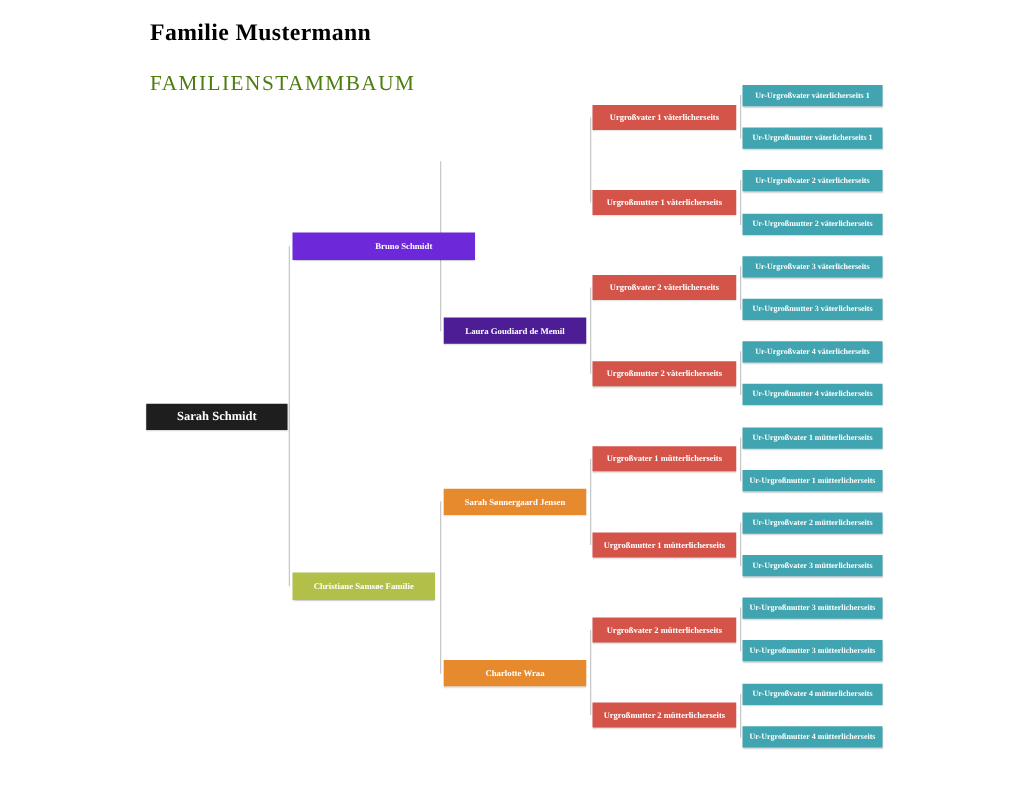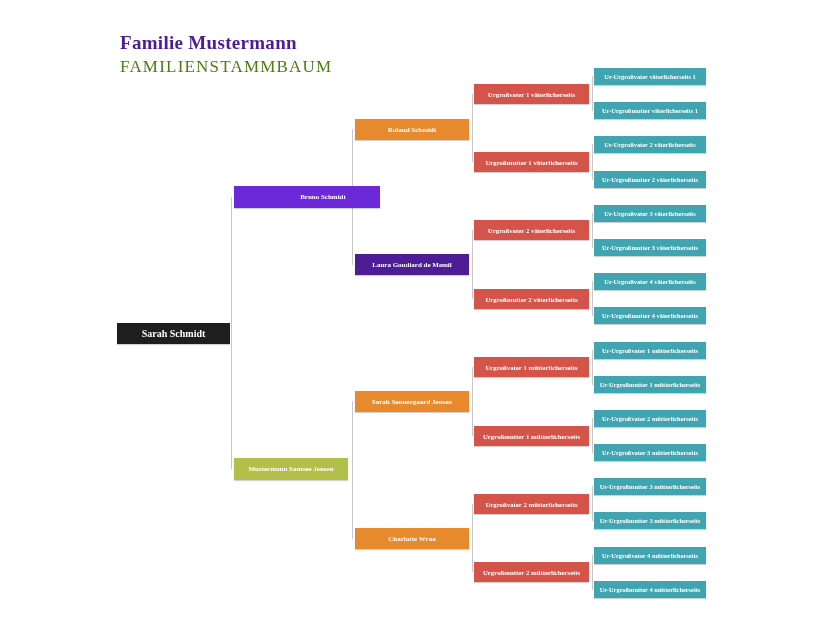--- a/index.html
+++ b/index.html
@@ -1,22 +1,22 @@
 <!DOCTYPE html>
 <html><head>
 <meta charset="utf-8">
 <style>
   html,body{margin:0;padding:0;background:#ffffff;}
   #canvas{
     position:relative;width:825px;height:638px;background:#ffffff;overflow:hidden;
     font-family:"Liberation Serif", serif;
   }
   .title{
-    position:absolute;left:120px;top:32px;
-    font-size:19px;font-weight:bold;color:#4c1d95;letter-spacing:.3px;
+    position:absolute;left:120px;top:16px;
+    font-size:19px;font-weight:bold;color:#000000;letter-spacing:.3px;
     font-family:"Liberation Serif", serif;
   }
   .subtitle{
     position:absolute;left:120px;top:57px;
     font-size:17px;font-weight:normal;color:#4d7c0f;letter-spacing:1.2px;
     font-family:"Liberation Serif", serif;
   }
   .node{
     position:absolute;color:#ffffff;text-align:center;
     font-weight:bold;white-space:nowrap;overflow:hidden;
@@ -51,23 +51,22 @@
   <div class="connector" style="left: 592px; top: 213px; height: 35px; background-color: rgb(200, 200, 200);"></div>
   <div class="connector" style="left: 592px; top: 281px; height: 35px; background-color: rgb(200, 200, 200);"></div>
   <div class="connector" style="left: 592px; top: 350px; height: 35px; background-color: rgb(200, 200, 200);"></div>
   <div class="connector" style="left: 592px; top: 418px; height: 35px; background-color: rgb(200, 200, 200);"></div>
   <div class="connector" style="left: 592px; top: 486px; height: 35px; background-color: rgb(200, 200, 200);"></div>
   <div class="connector" style="left: 592px; top: 555px; height: 35px; background-color: rgb(200, 200, 200);"></div>
 
   <div class="node gen1" style="top: 323px; background-color: rgb(30, 30, 30);">Sarah Schmidt</div>
 
   <div class="node gen2" style="left: 234px; top: 186px; background-color: #6d28d9; padding-left: 32px;">Bruno Schmidt</div>
-  <div class="node gen2" style="left: 234px; top: 458px; background-color: rgb(178, 192, 74);">Mustermann Samsøe Jensen</div>
+  <div class="node gen2" style="left: 234px; top: 458px; background-color: rgb(178, 192, 74);">Christiane Samsøe Familie</div>
 
-  <div class="node gen3" style="left: 355px; top: 119px; background-color: rgb(231, 138, 46);">Roland Schmidt</div>
   <div class="node gen3" style="left: 355px; top: 254px; background-color: #4c1d95;">Laura Goudiard de Memil</div>
   <div class="node gen3" style="left: 355px; top: 391px; background-color: rgb(231, 138, 46);">Sarah Sønnergaard Jensen</div>
   <div class="node gen3" style="left: 355px; top: 528px; background-color: rgb(231, 138, 46);">Charlotte Wraa</div>
 
   <div class="node gen4" style="top: 84px; background-color: rgb(213, 84, 74);">Urgroßvater 1 väterlicherseits</div>
   <div class="node gen4" style="top: 152px; background-color: rgb(213, 84, 74);">Urgroßmutter 1 väterlicherseits</div>
   <div class="node gen4" style="top: 220px; background-color: rgb(213, 84, 74);">Urgroßvater 2 väterlicherseits</div>
   <div class="node gen4" style="top: 289px; background-color: rgb(213, 84, 74);">Urgroßmutter 2 väterlicherseits</div>
   <div class="node gen4" style="top: 357px; background-color: rgb(213, 84, 74);">Urgroßvater 1 mütterlicherseits</div>
   <div class="node gen4" style="top: 426px; background-color: rgb(213, 84, 74);">Urgroßmutter 1 mütterlicherseits</div>

